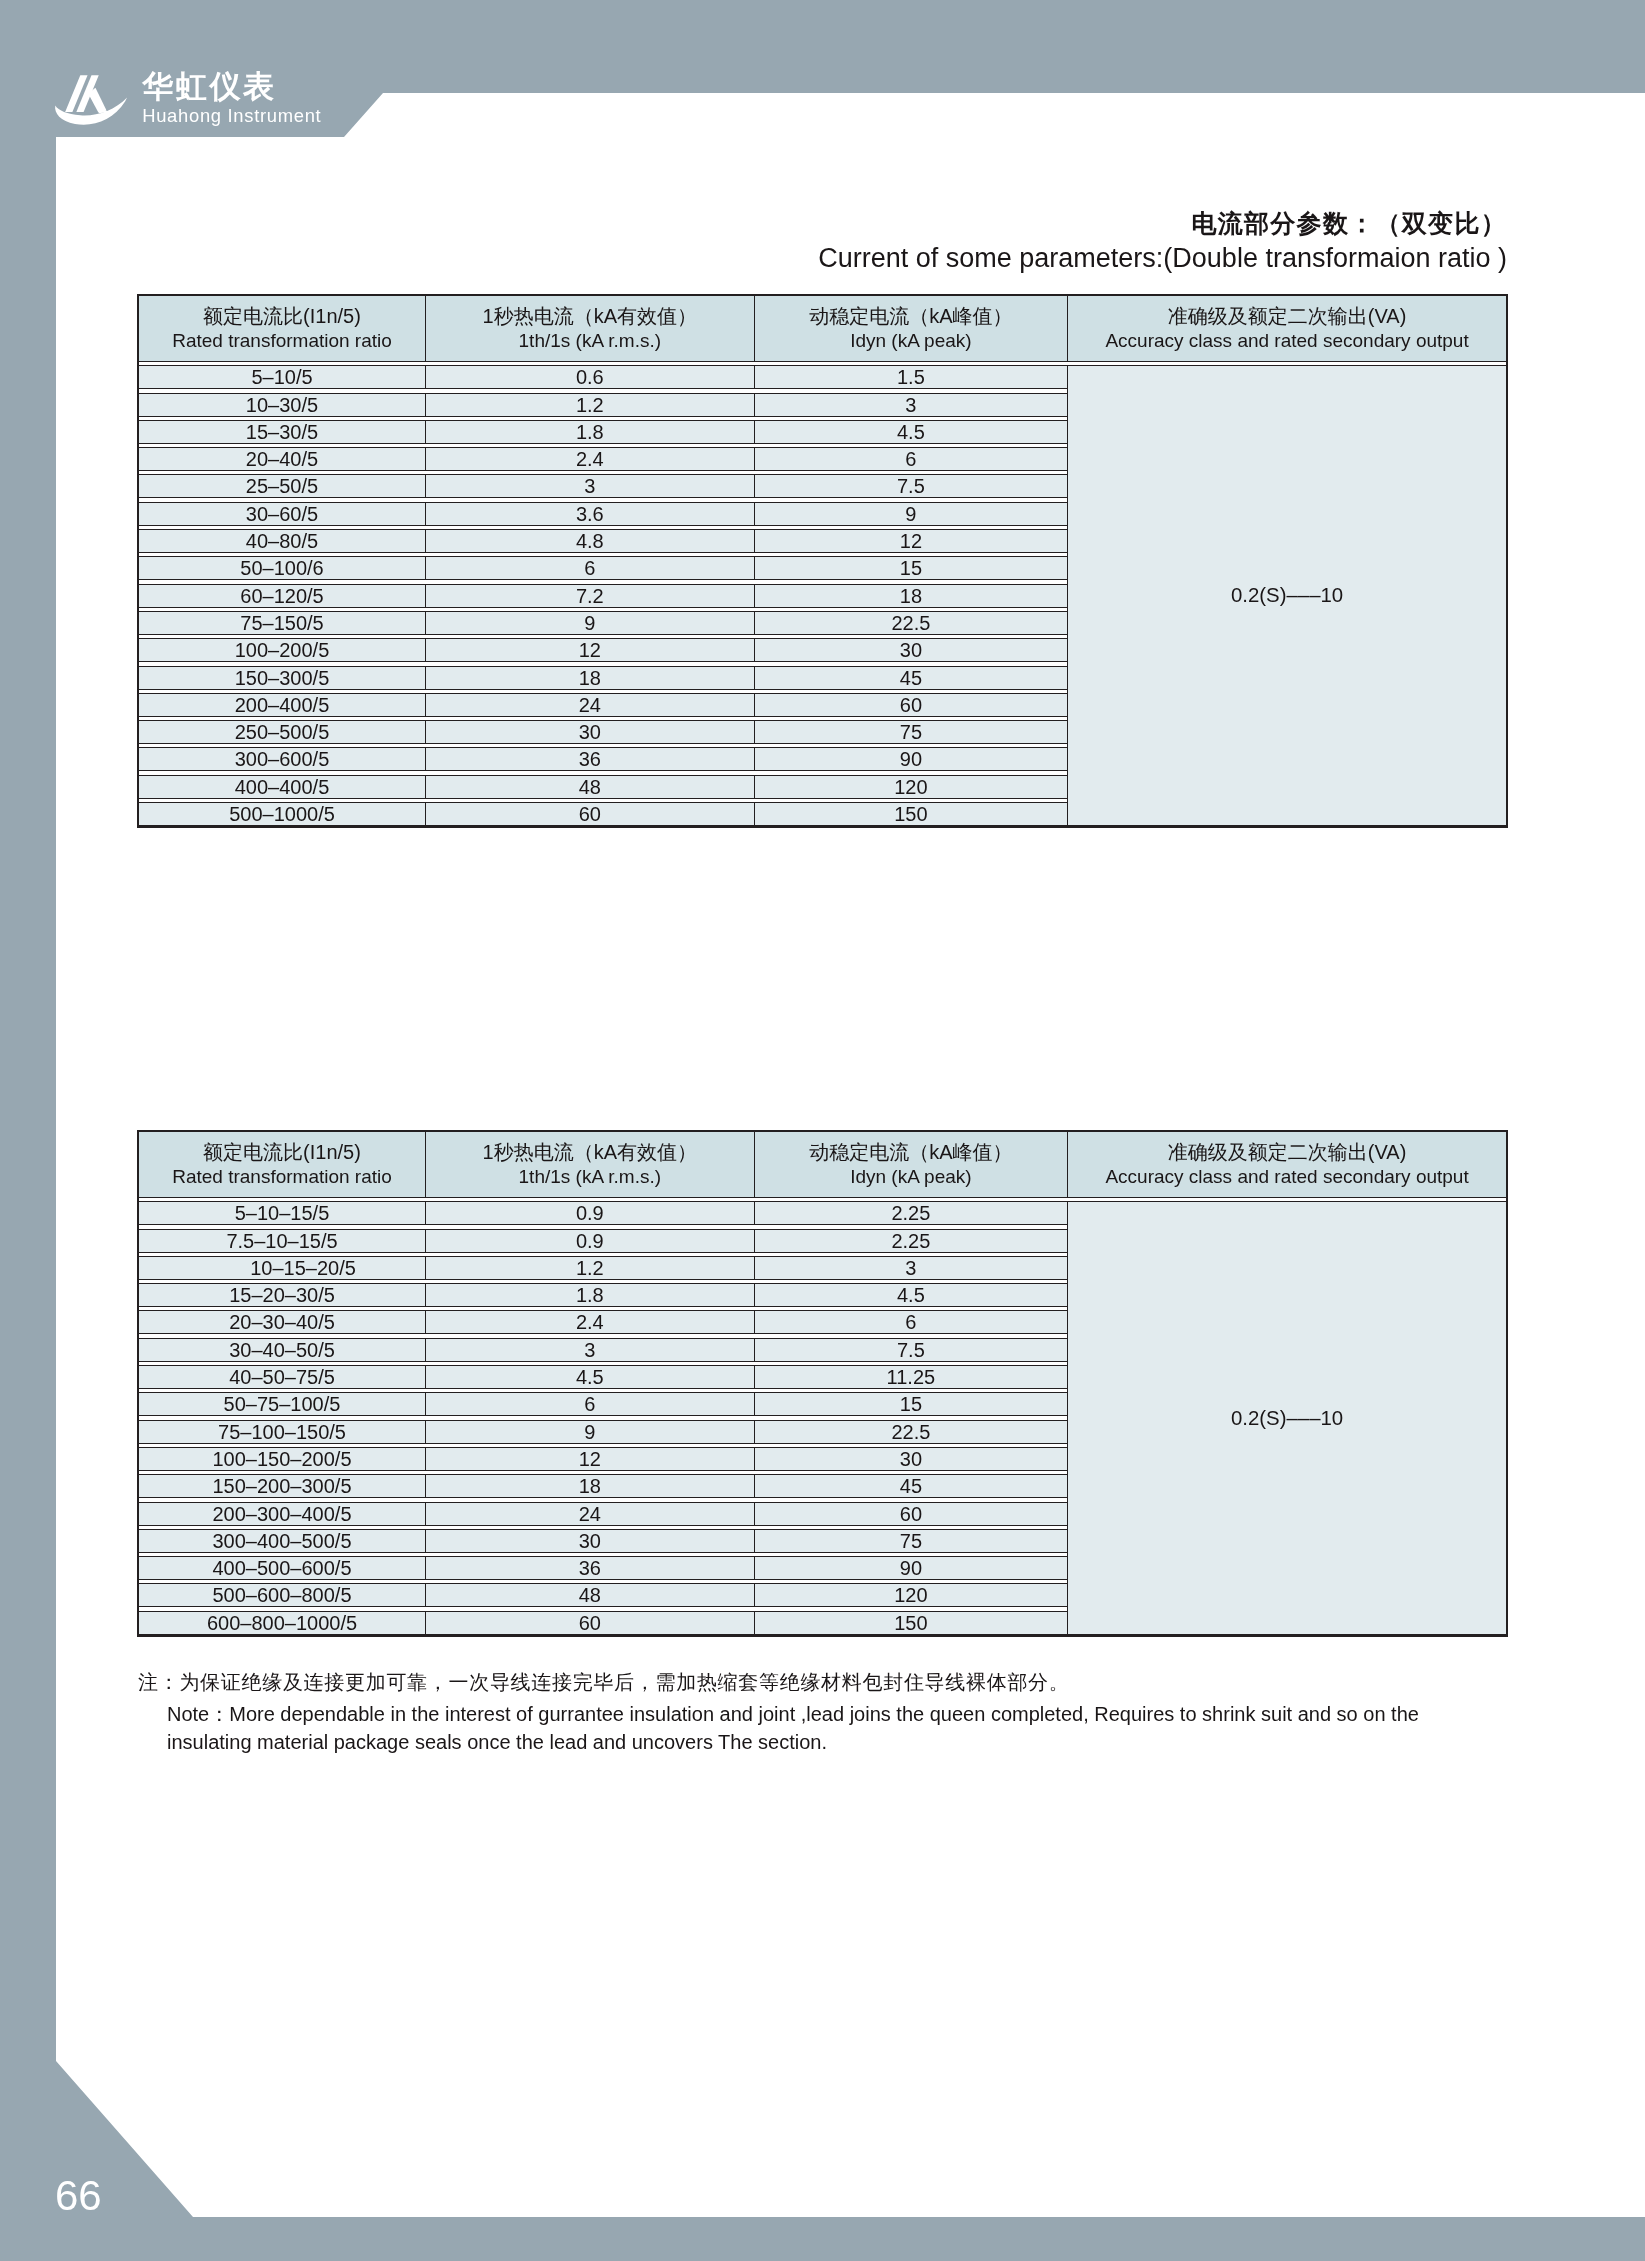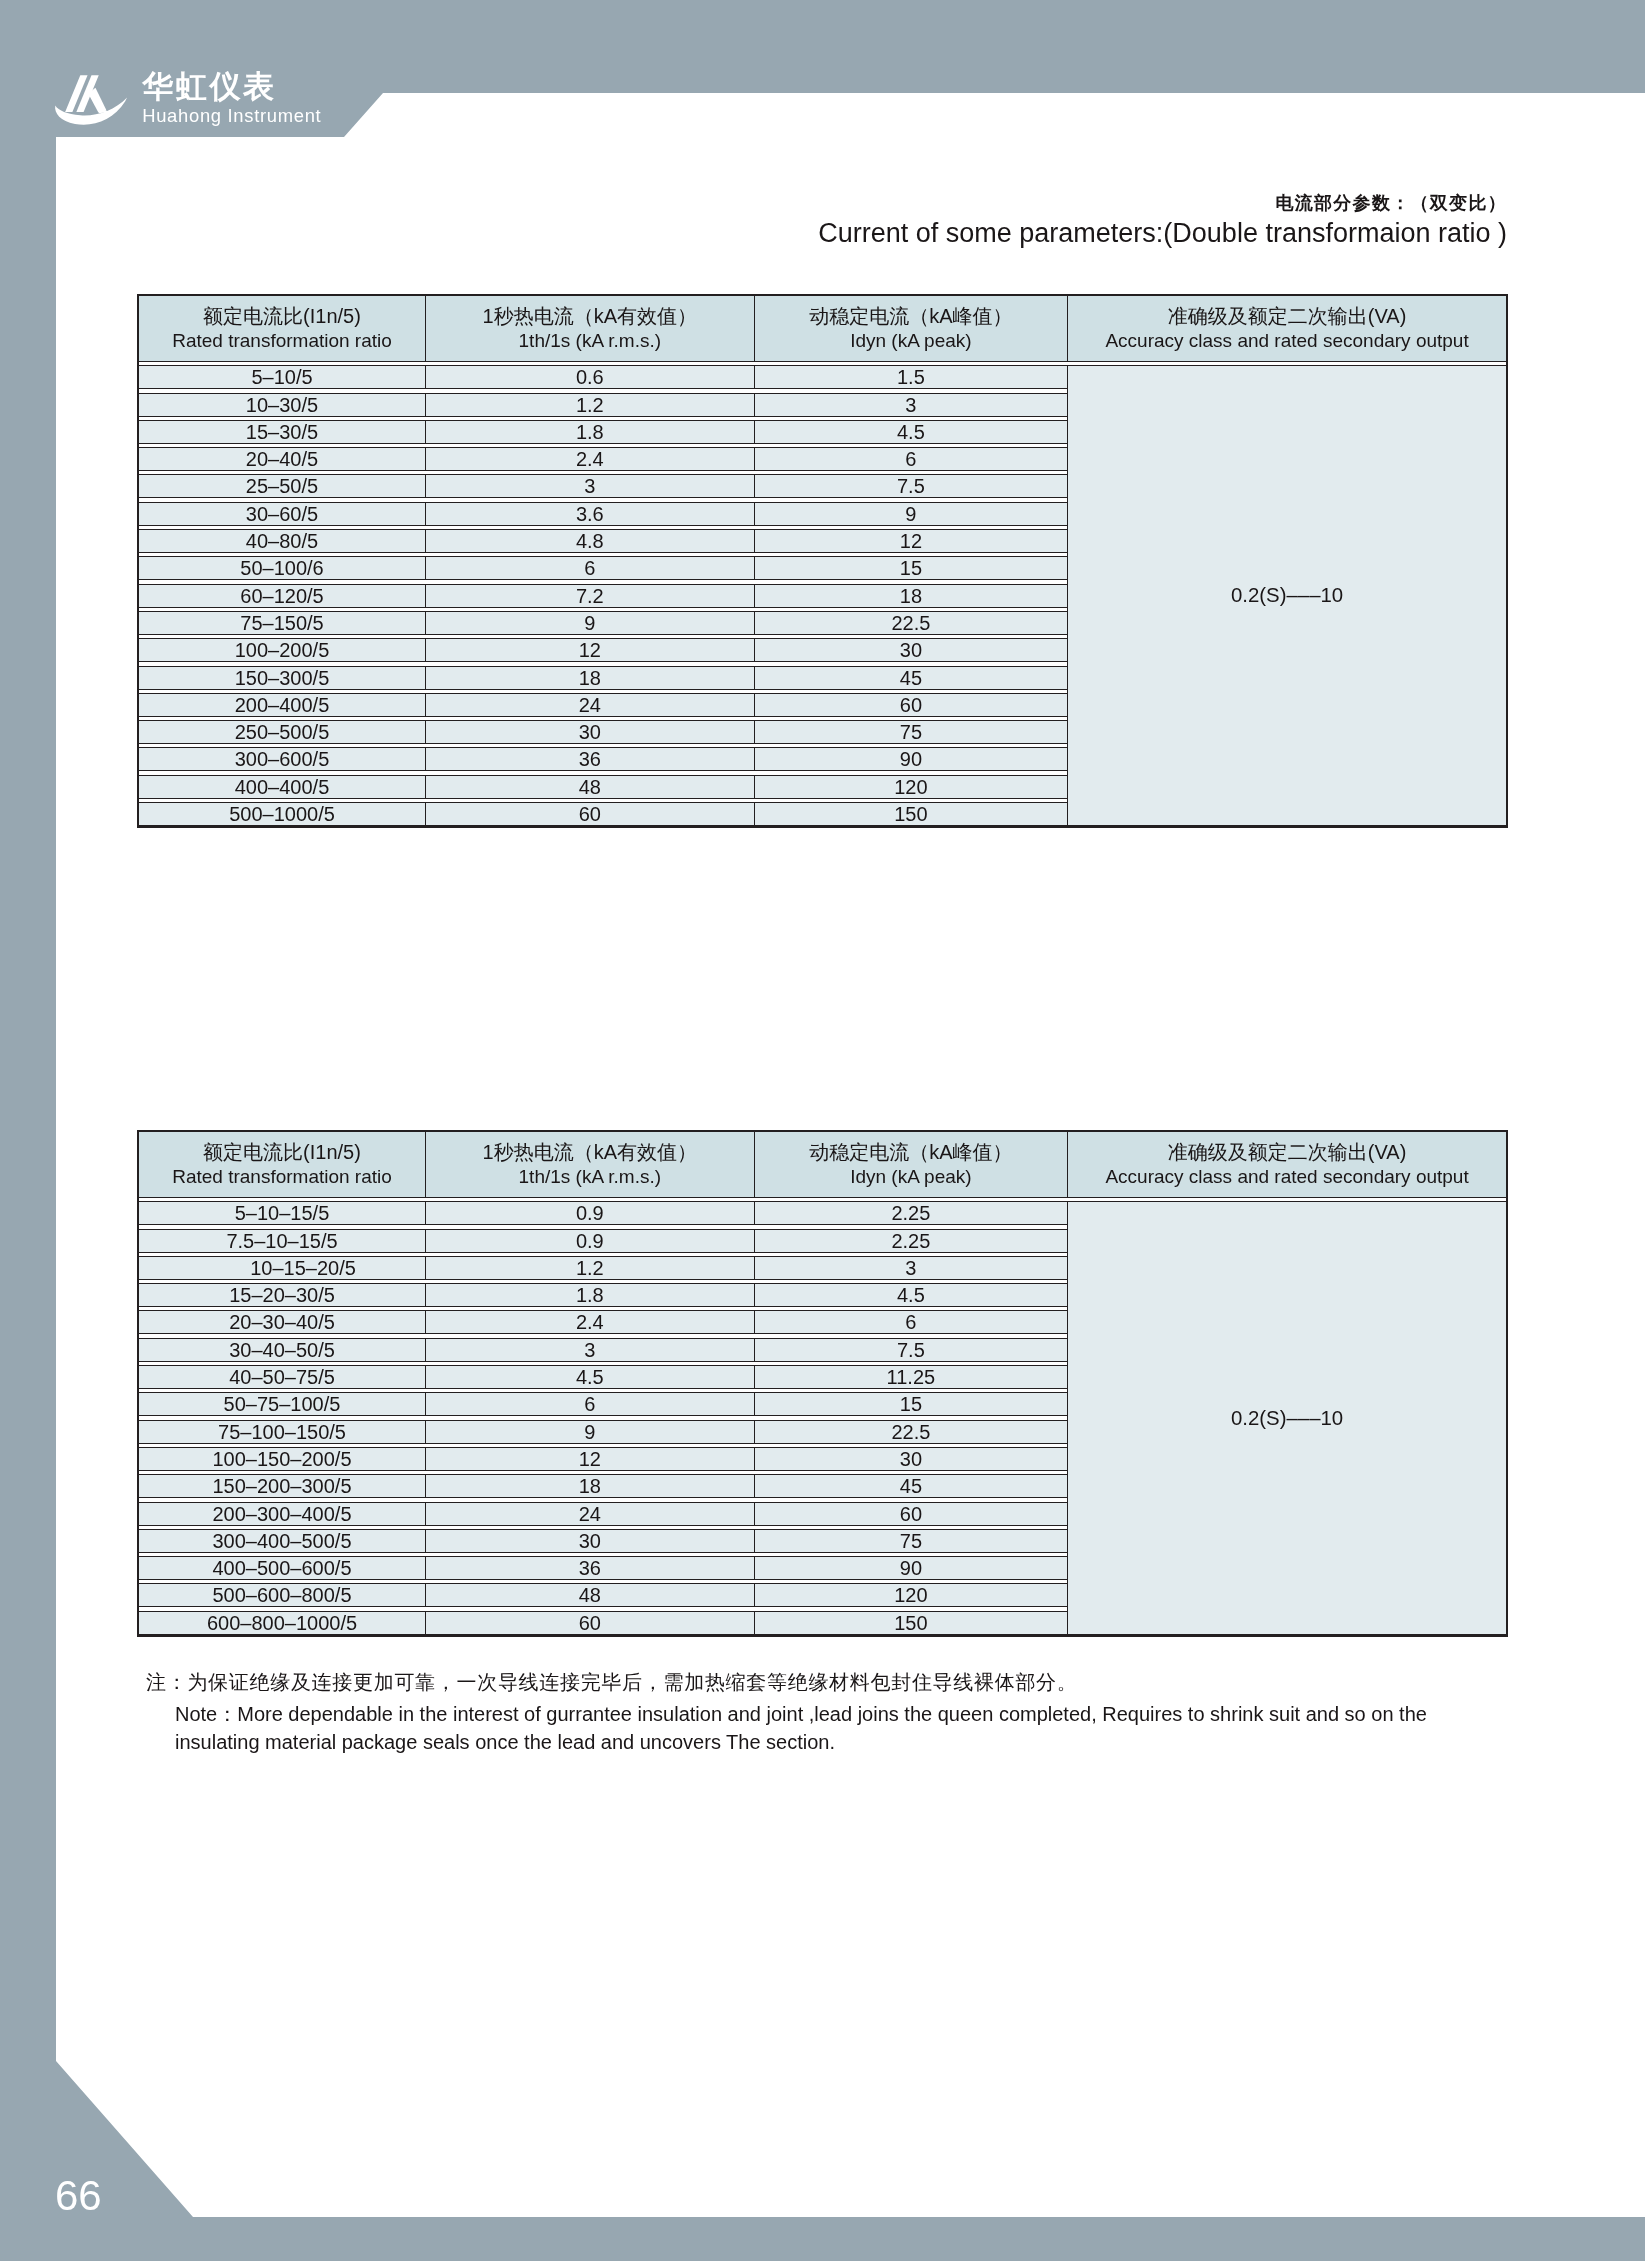--- a/index.html
+++ b/index.html
@@ -24,21 +24,21 @@
                       1645px 2217px,193px 2217px,56px 2061px);
   }
   
   .brand{position:absolute;left:50px;top:71px;display:flex;align-items:flex-start;z-index:2;}
   .brand svg{display:block;}
   .brand-text{margin-left:9.2px;}
   .brand-zh{color:#fff;font-size:31px;font-weight:600;letter-spacing:2.6px;line-height:1.05;}
   .brand-en{color:#fff;font-size:18.4px;font-weight:400;letter-spacing:0.7px;margin-top:1.3px;}
   
   .sec-title{position:absolute;right:138px;text-align:right;color:var(--ink);z-index:2;}
-  .sec-title .zh{font-size:18px;font-weight:700;letter-spacing:1.3px;}
+  .sec-title .zh{font-size:25px;font-weight:700;letter-spacing:1.3px;margin-top:16px;}
   .sec-title .en{font-size:27px;font-weight:400;margin-top:3.3px;letter-spacing:0px;}
   #title-1{top:191px;}
   #title-2{top:1046px;}
   
   .tbl{
     position:absolute;left:137px;width:1371px;
     display:grid;
     grid-template-columns:436fr 501fr 478fr 669fr;
     grid-template-rows:66px;
     grid-auto-rows:24px;
@@ -68,21 +68,21 @@
     font-size:20px;line-height:1;
   }
   .td.colc2,.td.colc3{border-left:1.3px solid var(--line);}
   .span-cell{
     border-left:1.3px solid var(--line);
     border-top:1.3px solid var(--line);
     border-bottom:1.3px solid var(--line);
     font-size:20.4px;
   }
   
-  .note{position:absolute;left:146px;top:1667px;width:1342px;color:var(--ink);z-index:2;}
+  .note{position:absolute;left:138px;top:1667px;width:1342px;color:var(--ink);z-index:2;}
   .note .zh{font-size:20px;letter-spacing:0.7px;line-height:1.5;}
   .note .en{font-size:20px;line-height:1.42;margin-top:2.6px;margin-left:29px;}
   
   .page-num{position:absolute;left:55px;top:2172px;color:#fff;font-size:42px;z-index:2;}
 </style>
 </head>
 <body>
 
 <div class="page">
 

